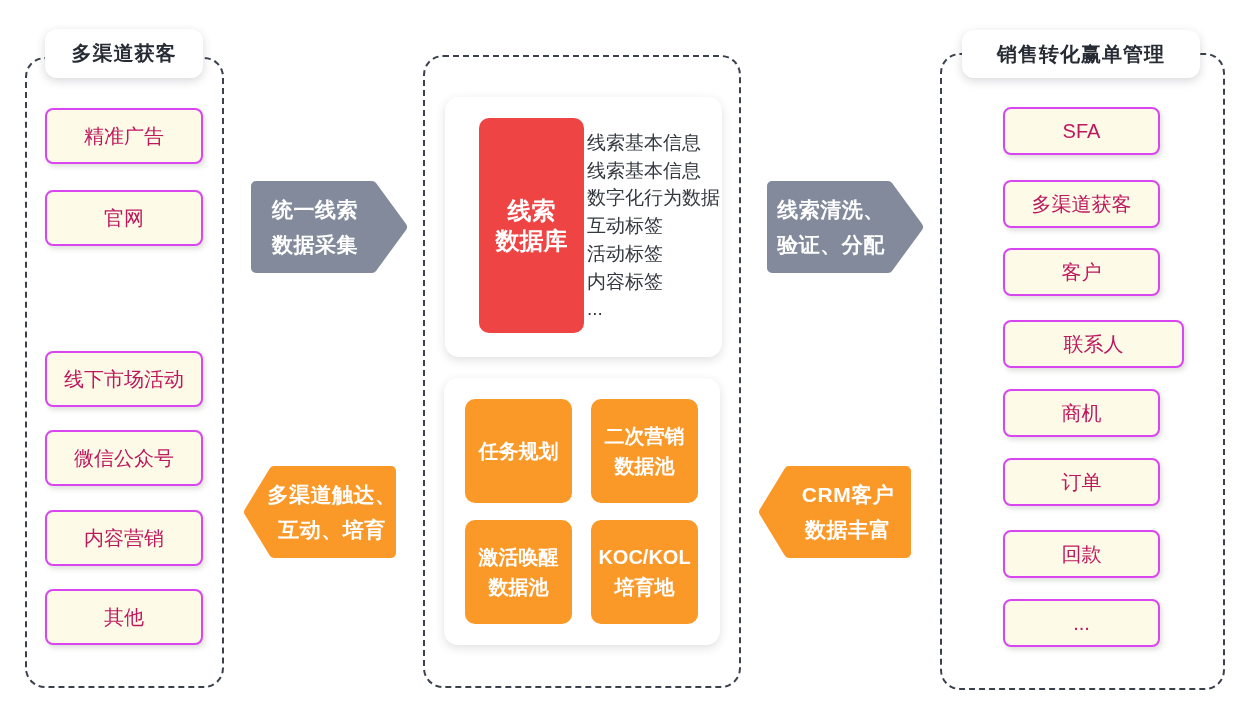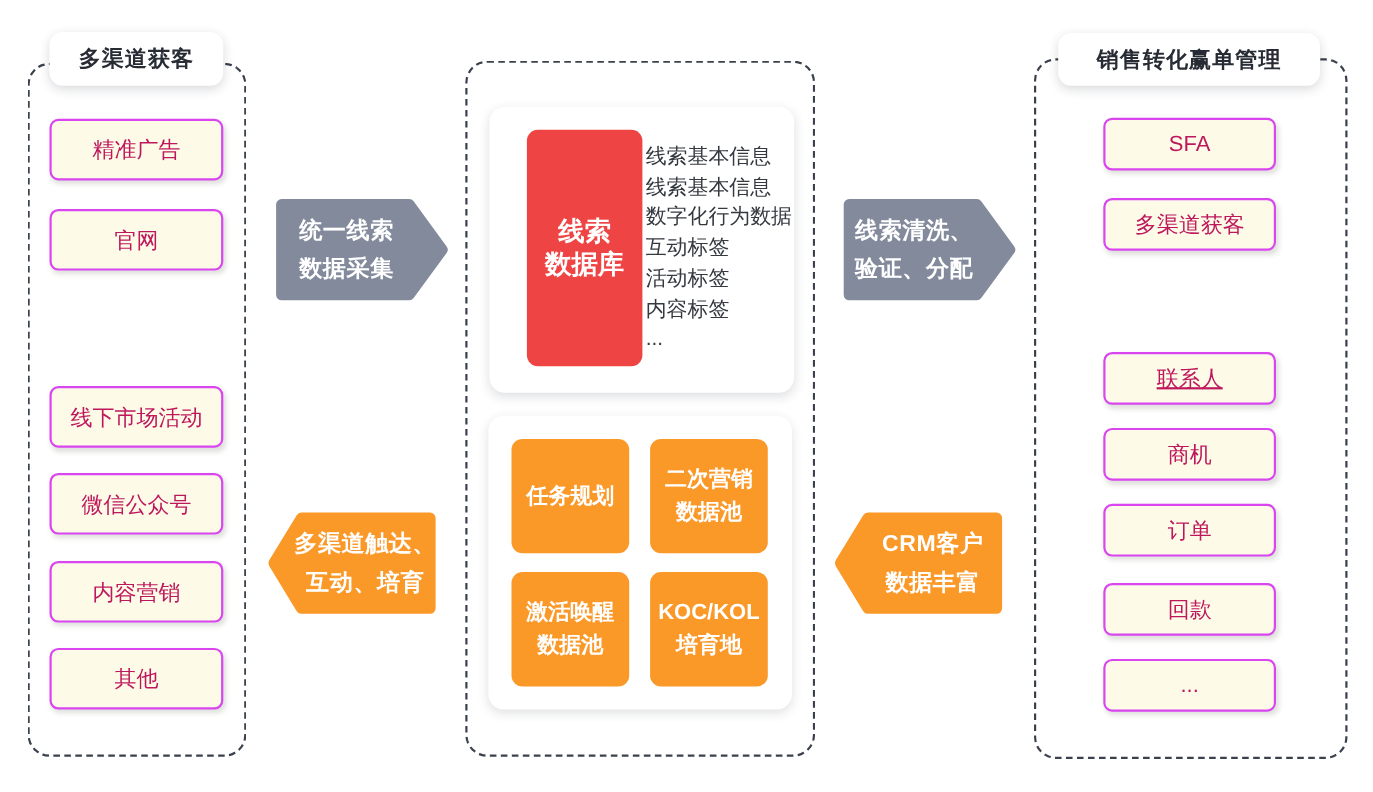--- a/index.html
+++ b/index.html
@@ -100,21 +100,22 @@
   <div class="pool" style="left:591px; top:520px;">
     <span>KOC/KOL</span>
     <span>培育地</span>
   </div>
 
   <div class="panel" style="left:940px; top:53px; width:285px; height:637px;"></div>
   <div class="pill" style="left:962px; top:30px; width:238px; height:48px;">销售转化赢单管理</div>
 
   <div class="item" style="left:1003px; top:107px; width:157px; height:48px;">SFA</div>
   <div class="item" style="left:1003px; top:180px; width:157px; height:48px;">多渠道获客</div>
-  <div class="item" style="left:1003px; top:320px; width:157px; height:48px;text-decoration:underline;">联系人</div>
+  <div class="item" style="left:1003px; top:248px; width:157px; height:48px;">客户</div>
+  <div class="item" style="left:1003px; top:320px; width:181px; height:48px;">联系人</div>
   <div class="item" style="left:1003px; top:389px; width:157px; height:48px;">商机</div>
   <div class="item" style="left:1003px; top:458px; width:157px; height:48px;">订单</div>
   <div class="item" style="left:1003px; top:530px; width:157px; height:48px;">回款</div>
   <div class="item" style="left:1003px; top:599px; width:157px; height:48px;">...</div>
 
   <svg class="arrow-svg" style="left:250px; top:180px;" width="160" height="94" viewBox="0 0 160 94">
     <polygon class="arrow-gray" points="6,6 122,6 152,47 122,88 6,88"></polygon>
   </svg>
   <div class="arrow-label" style="left:255px; top:180px; width:120px; height:94px;">
     <span>统一线索</span>

